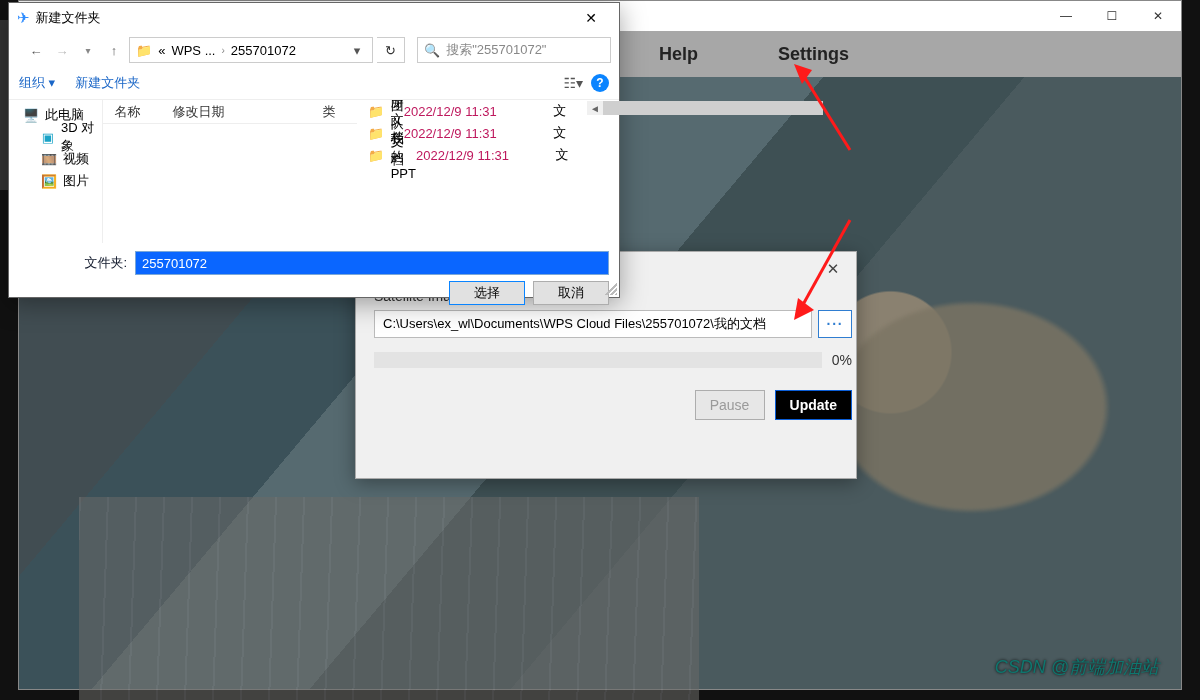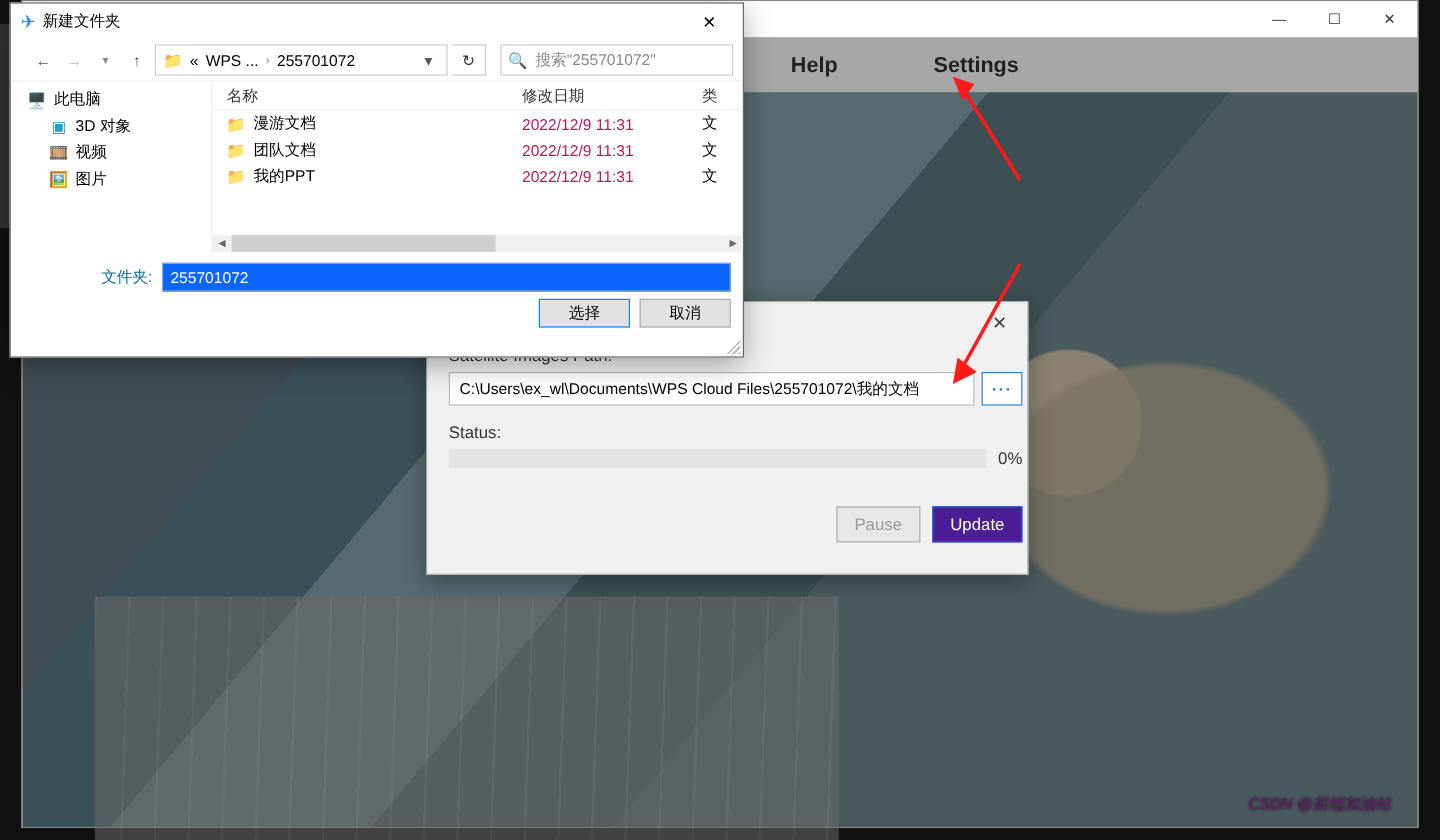--- a/index.html
+++ b/index.html
@@ -16,37 +16,37 @@
       #3a4a4f;
     background-blend-mode: normal;
   }
   .runway { position:absolute; left:60px; top:420px; width:620px; height:220px;
     background:
       repeating-linear-gradient(92deg, #777 0 2px, transparent 2px 28px),
       linear-gradient(#6a6a68,#6a6a68);
     opacity:.55; }
   .island { position:absolute; right:40px; top:200px; width:340px; height:260px;
     background: radial-gradient(ellipse at 50% 50%, #7c7564 0 55%, transparent 58%); opacity:.8; filter:blur(1px); }
-  .watermark { position:absolute; right:22px; bottom:10px; color:#701a75; font-size:13px; font-style:italic; text-shadow:0 0 3px #000;}
+  .watermark { position:absolute; right:22px; bottom:10px; color:#0f766e; font-size:18px; font-style:italic; text-shadow:0 0 3px #000;}
   
   .settings-dlg { position:absolute; left:355px; top:251px; width:502px; height:228px; background:#f0f0f0; border:1px solid #aaa; box-shadow:0 4px 18px rgba(0,0,0,.35);}
   .settings-dlg .dlg-title { height:34px; display:flex; justify-content:flex-end; align-items:center; padding:0 6px; background:#f0f0f0;}
   .settings-close { width:34px; height:28px; display:flex; align-items:center; justify-content:center; font-size:15px; color:#444;}
   .settings-body { padding:0 4px 14px 18px; color:#333; font-size:14px;}
   .lbl { margin:2px 0 6px 0; font-size:14px; color:#333;}
   .pathrow { display:flex; gap:6px; }
   .pathrow input { flex:1; height:28px; border:1px solid #bbb; padding:0 8px; font-size:13px; }
   .browse-btn { width:34px; height:28px; border:1px solid #2f7dd1; background:#fff; color:#2f7dd1; font-weight:700; display:flex; align-items:center; justify-content:center; font-size:14px; letter-spacing:1px;}
   .status-row { margin-top:14px;}
   .progress-wrap { display:flex; align-items:center; gap:10px; margin-top:6px;}
   .progress { flex:1; height:16px; background:#e3e3e3;}
   .pct { font-size:14px; color:#333;}
-  .dlg-actions { display:flex; justify-content:flex-end; gap:10px; margin-top:32px;}
+  .dlg-actions { display:flex; justify-content:flex-end; gap:10px; margin-top:22px;}
   .btn { min-width:70px; height:30px; border:1px solid #adadad; background:#e1e1e1; font-size:14px; display:inline-flex; align-items:center; justify-content:center; padding:0 14px;}
-  .btn.primary { background:#4c1d95; color:#fff; border-color:#0b5ed7;}
+  .btn.primary { background:#000000; color:#fff; border-color:#0b5ed7;font-weight:bold;}
   .btn.disabled { color:#9a9a9a; background:#e7e7e7;}
   
   .picker { position:absolute; left:8px; top:2px; width:612px; height:296px; background:#fff; border:1px solid #666; box-shadow:0 6px 24px rgba(0,0,0,.35);}
   .picker-title { height:30px; display:flex; align-items:center; padding:0 8px; font-size:13px; }
   .picker-title .plane { color:#2d8cff; font-size:15px; margin-right:6px;}
   .picker-title .spacer { flex:1;}
   .picker-close { width:40px; height:26px; display:flex; align-items:center; justify-content:center; font-size:14px;}
   .navrow { height:34px; display:flex; align-items:center; padding:0 8px 0 16px; gap:4px; }
   .navbtn { width:22px; height:22px; display:flex; align-items:center; justify-content:center; color:#555; font-size:13px;}
   .addrbar { flex:1; height:26px; border:1px solid #ccc; display:flex; align-items:center; gap:6px; padding:0 6px; font-size:13px;}
@@ -57,37 +57,37 @@
   .search { width:194px; height:26px; border:1px solid #ccc; margin-left:8px; display:flex; align-items:center; padding:0 6px; color:#888; font-size:13px; gap:6px;}
   .toolbar2 { height:32px; display:flex; align-items:center; padding:0 10px; gap:20px; font-size:13px; color:#1a66c7;}
   .toolbar2 .spacer{flex:1;}
   .viewbtns { display:flex; align-items:center; gap:8px; color:#555; font-size:14px;}
   .help-icon { width:18px; height:18px; border-radius:50%; background:#0a84ff; color:#fff; font-size:12px; display:flex; align-items:center; justify-content:center; font-weight:700;}
   .picker-body { display:flex; height:144px; border-top:1px solid #eee;}
   .tree { width:168px; border-right:1px solid #eee; overflow:hidden; font-size:13px; padding-top:4px;}
   .tree-item { display:flex; align-items:center; gap:6px; height:22px; padding-left:14px;}
   .tree-item.sub { padding-left:32px;}
   .tree .ic { width:16px; height:14px; display:inline-flex; align-items:center; justify-content:center;}
-  .filepane { flex:1; display:flex; flex-direction:column;}
+  .filepane { flex:1; display:flex; }
   .cols { display:flex; height:24px; align-items:center; font-size:13px; color:#333; border-bottom:1px solid #eee;}
   .col-name{flex:1; padding-left:12px;}
   .col-date{width:150px;margin-left:32px;}
   .col-type{width:34px;}
   .rows { flex:1; overflow:hidden;}
   .frow { display:flex; align-items:center; height:22px; font-size:13px;}
   .frow .ic{color:#f0b43a; margin:0 6px 0 12px;}
   .frow .name{flex:1;}
   .frow .date{width:150px; color:#be185d;}
   .frow .type{width:34px;}
   .hscroll { height:16px; display:flex; align-items:center;}
   .hscroll .track{flex:1; height:14px; background:#f0f0f0; position:relative;}
   .hscroll .thumb{position:absolute; left:0; top:0; height:14px; width:220px; background:#cfcfcf;}
   .hscroll .arrow{width:16px;height:14px;display:flex;align-items:center;justify-content:center;font-size:10px;color:#666;background:#f0f0f0;}
   .folder-input-row { display:flex; align-items:center; gap:8px; padding:8px 10px 2px 10px;}
-  .folder-input-row .lbl2{font-size:13px; color:#0369a1; min-width:48px; text-align:right; margin-left:60px;}
+  .folder-input-row .lbl2{font-size:13px; color:#0f172a; min-width:48px; text-align:right; margin-left:60px;}
   .folder-input-row input{flex:1; height:24px; border:1px solid #7aa7d8; padding:0 6px; font-size:13px;}
   .picker-actions { display:flex; justify-content:flex-end; gap:8px; padding:4px 10px 8px 10px;}
   .picker-actions .btn{min-width:76px; height:24px; font-size:13px; background:#e1e1e1; border:1px solid #adadad;}
   .picker-actions .btn:first-child{border:1px solid #0a84ff;}
   .resize-grip{position:absolute;right:2px;bottom:2px;width:12px;height:12px;background:
      linear-gradient(135deg,transparent 0 50%,#bbb 50% 60%,transparent 60% 70%,#bbb 70% 80%,transparent 80% 90%,#bbb 90% 100%);}
   
   .arrow-ann { position:absolute; pointer-events:none; }
   .arrow-ann svg line{stroke:#ff1a1a; stroke-width:3;}
   .arrow-ann svg polygon{fill:#ff1a1a;}
@@ -119,21 +119,20 @@
   <div class="dlg-title">
     <div class="settings-close">✕</div>
   </div>
   <div class="settings-body">
     <div class="lbl">Satellite Images Path:</div>
     <div class="pathrow">
       <input type="text" value="C:\Users\ex_wl\Documents\WPS Cloud Files\255701072\我的文档" style="">
       <div class="browse-btn">···</div>
     </div>
     <div class="status-row">
-      <div class="lbl">Status:</div>
       <div class="progress-wrap">
         <div class="progress"></div>
         <div class="pct">0%</div>
       </div>
     </div>
     <div class="dlg-actions">
       <div class="btn disabled">Pause</div>
       <div class="btn primary">Update</div>
     </div>
   </div>
@@ -157,20 +156,29 @@
       <span>WPS ...</span>
       <span class="chev">›</span>
       <span>255701072</span>
       <span class="spacer" style="flex:1"></span>
       <span class="addr-drop">▾</span>
     </div>
     <div class="refresh">↻</div>
     <div class="search">
       <span>🔍</span>
       <span>搜索"255701072"</span>
+    </div>
+  </div>
+  <div class="toolbar2">
+    <span>组织 ▾</span>
+    <span>新建文件夹</span>
+    <span class="spacer"></span>
+    <div class="viewbtns">
+      <span>☷▾</span>
+      <span class="help-icon">?</span>
     </div>
   </div>
   <div class="picker-body">
     <div class="tree">
       <div class="tree-item">
         <span class="ic">🖥️</span>
         <span>此电脑</span>
       </div>
       <div class="tree-item sub">
         <span class="ic" style="color:#1aa3c7;">▣</span>

